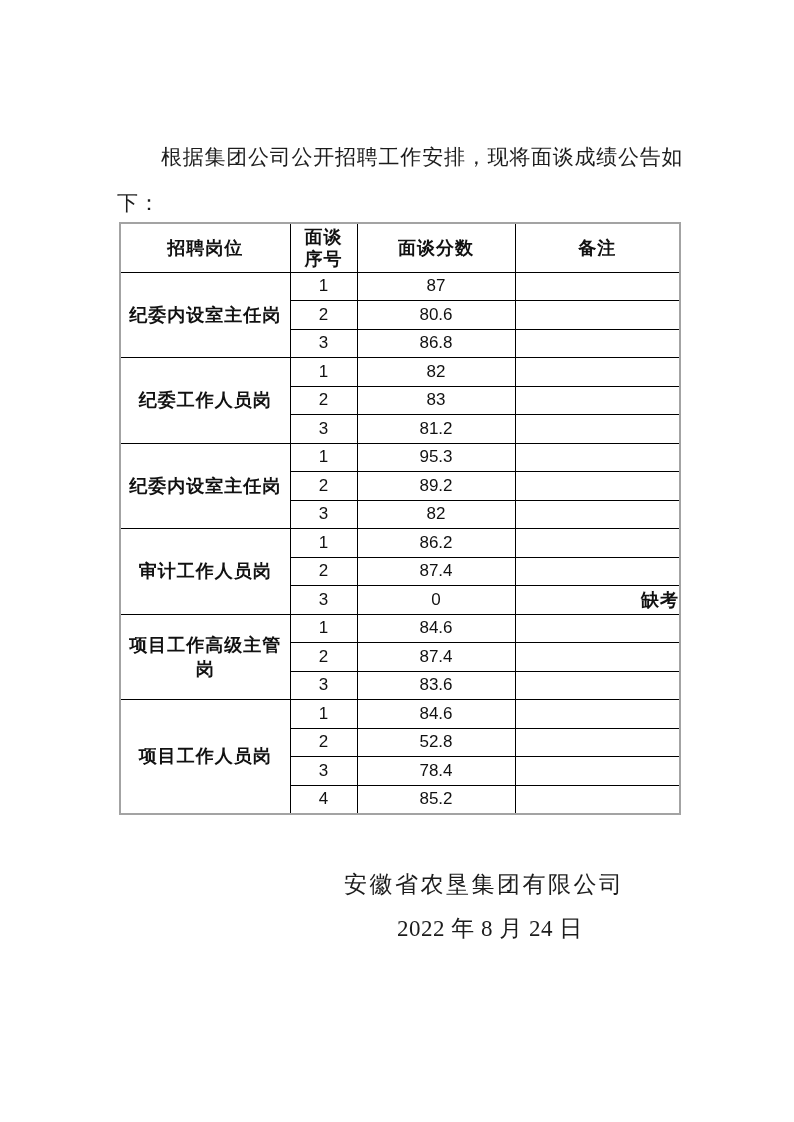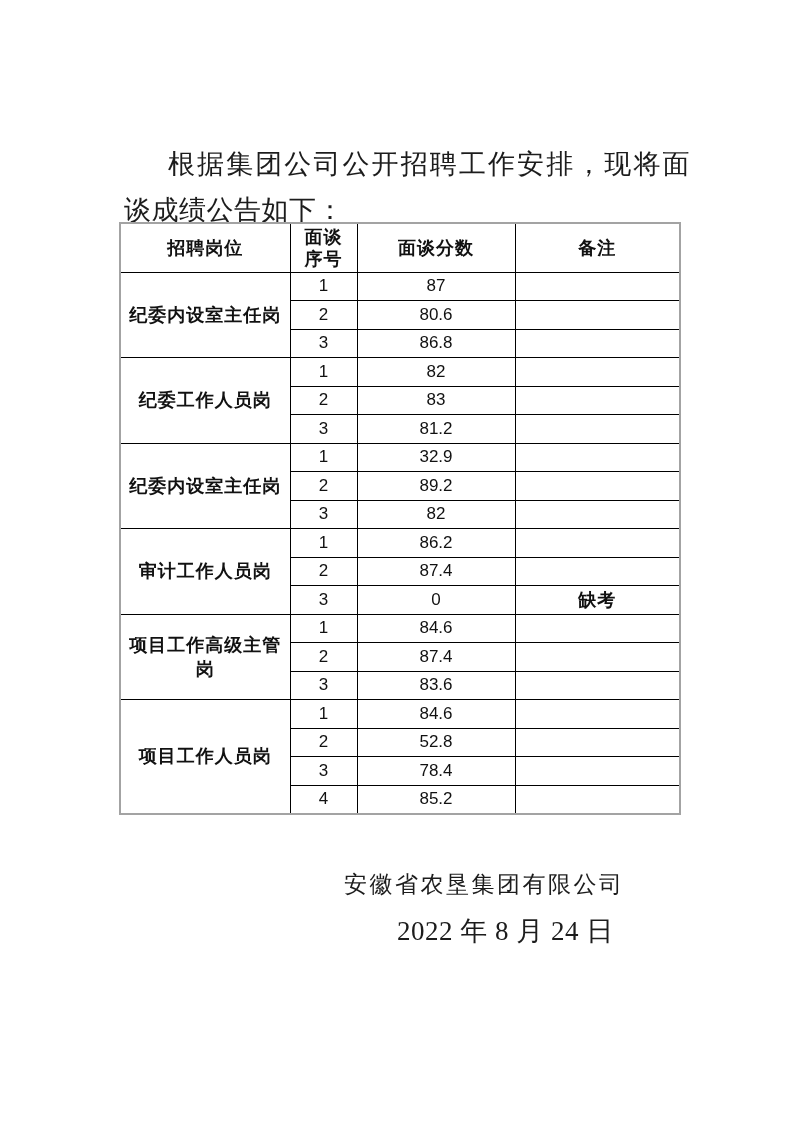--- a/index.html
+++ b/index.html
@@ -14,22 +14,22 @@
     background: #ffffff;
     color: #1c1c1c;
     font-family: "Liberation Serif", serif;
     overflow: hidden;
   }
   .intro {
     position: absolute;
     top: 134px;
     left: 117px;
     width: 566px;
-    margin: 7px;
-    font-size: 27px;
+    margin: 0;
+    font-size: 21px;
     line-height: 46px;
     letter-spacing: 0.5px;
     text-indent: 44px;
     text-align: justify;
     color: #1c1c1c;
   }
   table.score-table {
     position: absolute;
     top: 222px;
     left: 119px;
@@ -67,35 +67,36 @@
   .score-table td.seq-cell,
   .score-table td.score-cell {
     font-size: 17px;
     font-weight: 400;
     font-family: "Liberation Sans", sans-serif;
   }
   .score-table td.remark-cell {
     font-size: 18px;
     font-weight: 600;
     letter-spacing: 1px;
+    text-align: right;
   }
   .signature {
     position: absolute;
     top: 872px;
     left: 344px;
     font-size: 23px;
     line-height: 1.15;
     letter-spacing: 2.5px;
     color: #1c1c1c;
   }
   .doc-date {
     position: absolute;
     top: 916px;
     left: 397px;
-    font-size: 27px;
+    font-size: 23px;
     line-height: 1.15;
     letter-spacing: 0.5px;
     color: #1c1c1c;
   }
 </style>
 </head>
 <body>
 
 <div class="page">
 
@@ -146,21 +147,21 @@
           <td class="remark-cell"></td>
         </tr>
         <tr>
           <td class="seq-cell">3</td>
           <td class="score-cell">81.2</td>
           <td class="remark-cell"></td>
         </tr>
         <tr>
           <td class="position-cell" rowspan="3">纪委内设室主任岗</td>
           <td class="seq-cell">1</td>
-          <td class="score-cell">32.9</td>
+          <td class="score-cell">95.3</td>
           <td class="remark-cell"></td>
         </tr>
         <tr>
           <td class="seq-cell">2</td>
           <td class="score-cell">89.2</td>
           <td class="remark-cell"></td>
         </tr>
         <tr>
           <td class="seq-cell">3</td>
           <td class="score-cell">82</td>

